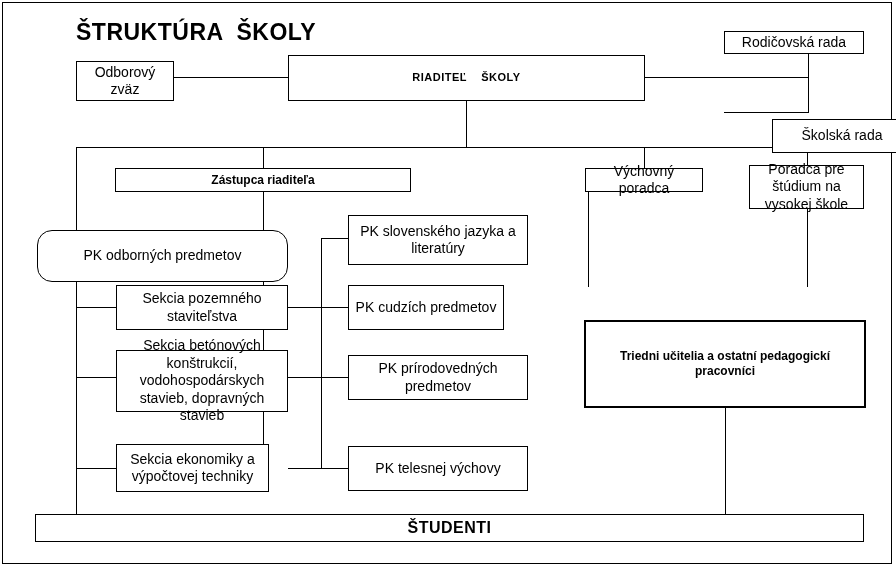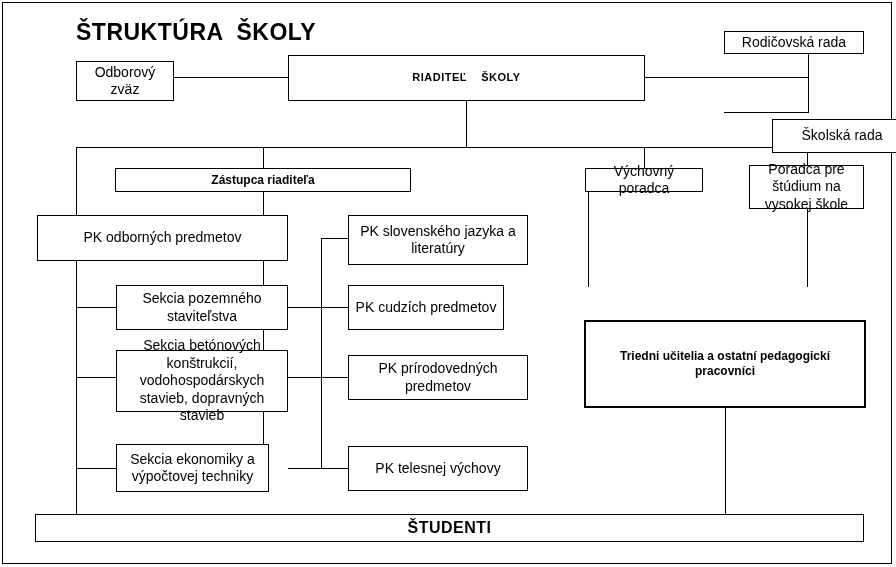--- a/index.html
+++ b/index.html
@@ -125,21 +125,21 @@
   <div class="box" style="left:724px; top:31px; width:140px; height:23px;">Rodičovská rada</div>
 
   <div class="box" style="left:724px; top:119px; width:140px; height:34px;margin-left:48px;">Školská rada</div>
 
   <div class="box bold" style="left:115px; top:168px; width:296px; height:24px; font-size:12px;">Zástupca riaditeľa</div>
 
   <div class="box" style="left:585px; top:168px; width:118px; height:24px;">Výchovný poradca</div>
 
   <div class="box" style="left:749px; top:165px; width:115px; height:44px;">Poradca pre štúdium na vysokej škole</div>
 
-  <div class="box" style="left:37px; top:215px; width:251px; height:46px;">PK odborných predmetov</div>
+  <div class="box" style="left:37px; top:230px; width:251px; height:52px;border-radius:15px;">PK odborných predmetov</div>
 
   <div class="box" style="left:348px; top:215px; width:180px; height:50px;">PK slovenského jazyka a literatúry</div>
 
   <div class="box" style="left:116px; top:285px; width:172px; height:45px;">Sekcia pozemného staviteľstva</div>
 
   <div class="box" style="left:348px; top:285px; width:156px; height:45px;">PK cudzích predmetov</div>
 
   <div class="box" style="left:116px; top:350px; width:172px; height:62px;">Sekcia betónových konštrukcií, vodohospodárskych stavieb, dopravných stavieb</div>
 
   <div class="box" style="left:348px; top:355px; width:180px; height:45px;">PK prírodovedných predmetov</div>

